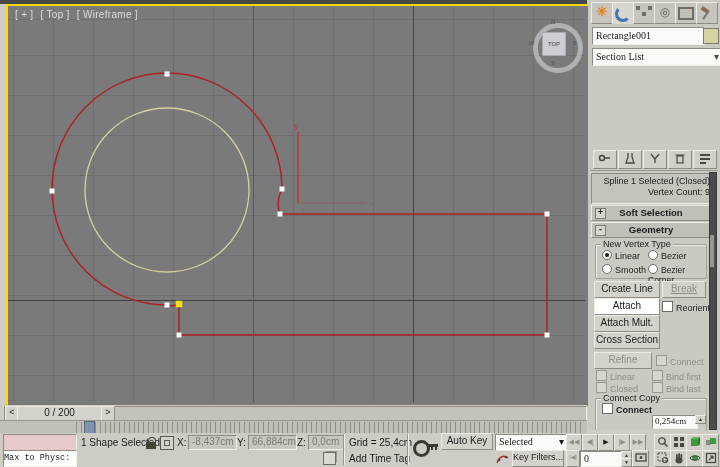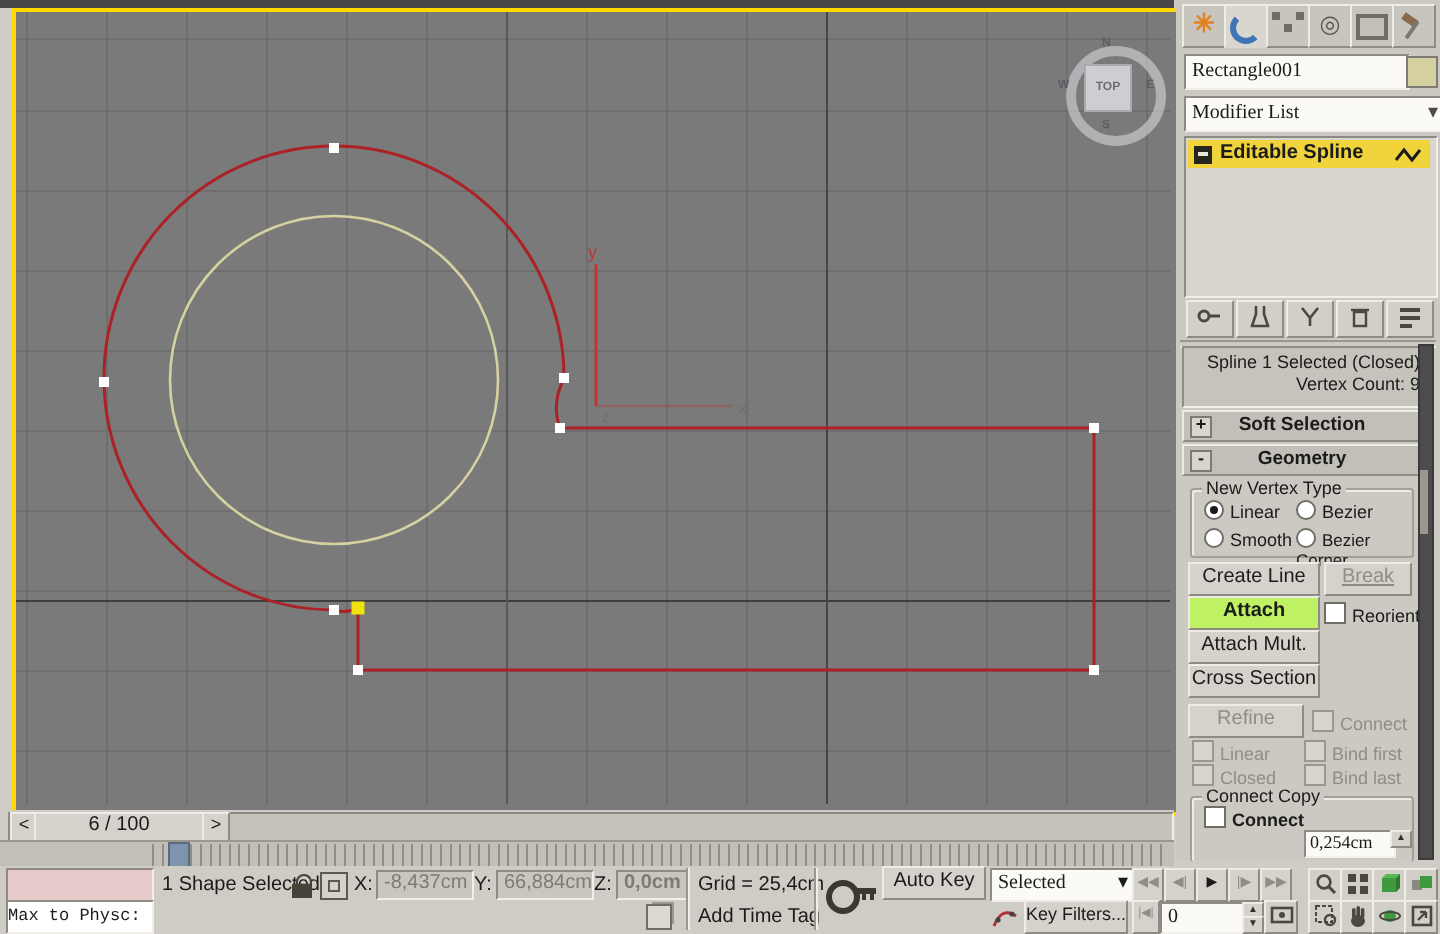--- a/index.html
+++ b/index.html
@@ -73,21 +73,21 @@
   .grp .legend{position:absolute;top:-6px;left:5px;background:#ccc9c2;padding:0 2px;font-size:9px;}
   .radio{display:inline-block;width:8px;height:8px;border-radius:50%;background:#fff;
          border:1px solid #6f6d66;vertical-align:-1px;margin-right:3px;}
   .radio.sel::after{content:"";display:block;width:4px;height:4px;border-radius:50%;background:#1b1b1b;margin:2px;}
   .cb{display:inline-block;width:9px;height:9px;background:#fff;border:1px solid #6f6d66;
       vertical-align:-1px;margin-right:3px;}
   .cb.dis{background:#d8d5ce;border-color:#9a978f;}
   .pbtn{position:absolute;height:15px;background:#d5d2cb;border:1px solid;
         border-color:#eeece6 #8d8b84 #8d8b84 #eeece6;text-align:center;line-height:13px;font-size:10px;}
   .pbtn.dis{color:#8f8d86;}
-  .pbtn.yellow{background:#bef264;font-weight:bold;}
+  .pbtn.yellow{background:#ffffff;}
   .dis-t{color:#8f8d86;}
   .small9{font-size:9px;}
   #pscroll{left:121px;top:172px;width:6px;height:256px;background:#4c4c4c;border:1px solid #3a3a3a;}
   #pscroll .thumb{position:absolute;left:0;top:62px;width:4px;height:32px;background:#9a978f;}
   
   #timerow{left:0;top:405px;width:587px;height:15px;background:#cfccc5;}
   #timegroove{position:absolute;left:4px;top:1px;width:581px;height:13px;background:#c5c2bb;
               border:1px solid;border-color:#8d8b84 #f1efe9 #f1efe9 #8d8b84;}
   .tsbtn{position:absolute;top:1px;width:12px;height:13px;background:#d5d2cb;border:1px solid;
          border-color:#eeece6 #8d8b84 #8d8b84 #eeece6;text-align:center;line-height:11px;font-size:9px;}
@@ -148,20 +148,25 @@
         <rect x="164.5" y="302.5" width="5" height="5" fill="#ffffff"></rect>
         <rect x="175.75" y="300.75" width="6.5" height="6.5" fill="#f2e20c"></rect>
         <rect x="176.5" y="332.5" width="5" height="5" fill="#ffffff"></rect>
         <rect x="544.5" y="332.5" width="5" height="5" fill="#ffffff"></rect>
         <rect x="544.5" y="211.5" width="5" height="5" fill="#ffffff"></rect>
         <rect x="277.5" y="211.5" width="5" height="5" fill="#ffffff"></rect>
         <rect x="279.5" y="186.5" width="5" height="5" fill="#ffffff"></rect>
       </g>
   </svg>
 
+  <div class="abs" id="vplabel">
+    <span>[ + ]</span>
+    <span>[ Top ]</span>
+    <span>[ Wireframe ]</span>
+  </div>
 
   <div class="abs" id="viewcube">
     <div id="vc-ring"></div>
     <span class="vc-letter" style="left:18px;top:-4px;">N</span>
     <span class="vc-letter" style="left:18px;top:37px;">S</span>
     <span class="vc-letter" style="left:40px;top:17px;">E</span>
     <span class="vc-letter" style="left:-4px;top:17px;">W</span>
     <div id="vc-face">TOP</div>
   </div>
 </div>
@@ -175,35 +180,24 @@
   <div class="tab" style="left:87px;"><span class="display"></span></div>
   <div class="tab" style="left:108px;">
       <span class="hammerhead"></span>
       <span class="hammerhandle"></span>
     </div>
 
   <div class="abs field" id="objname">Rectangle001</div>
   <div class="abs" id="objcolor"></div>
 
   <div class="abs field" id="modlist">
-    <span>Modifier List</span>
+    <span>Section List</span>
     <span class="arrow">▾</span>
   </div>
 
-  <div class="abs" id="stack">
-    <div id="stackrow">
-      <span class="modicon">
-          <i></i>
-        </span>
-      <span class="lbl">Editable Spline</span>
-      <svg width="15" height="9">
-        <polyline points="1,7 5,2 9,7 13,2" fill="none" stroke="#1b1b1b" stroke-width="1.5"></polyline>
-      </svg>
-    </div>
-  </div>
 
   <div class="stkbtn" style="left:5px;"><svg width="14" height="14">
         <circle cx="4" cy="7" r="2.5" fill="none" stroke="#4a483f" stroke-width="1.5"></circle>
         <line x1="7" y1="7" x2="12" y2="7" stroke="#4a483f" stroke-width="1.5"></line>
       </svg></div>
   <div class="stkbtn" style="left:30px;"><svg width="14" height="14">
         <path d="M5,2 L5,6 L3,12 L11,12 L9,6 L9,2" fill="none" stroke="#4a483f" stroke-width="1.3"></path>
       </svg></div>
   <div class="stkbtn" style="left:55px;"><svg width="14" height="14">
         <path d="M3,3 L7,8 M11,3 L7,8 L7,12" fill="none" stroke="#4a483f" stroke-width="1.3"></path>
@@ -265,21 +259,21 @@
   </div>
 
   <div class="abs" id="pscroll">
       <div class="thumb"></div>
     </div>
 </div>
 
 <div class="abs" id="timerow">
   <div id="timegroove"></div>
   <div class="tsbtn" style="left:5px;">&lt;</div>
-  <div id="tshandle">6 / 100</div>
+  <div id="tshandle">0 / 200</div>
   <div class="tsbtn" style="left:101px;">&gt;</div>
 </div>
 
 <div class="abs" id="trackbar">
   <div id="ticks"></div>
   <div id="tbmarker"></div>
 </div>
 
 <div class="abs" id="statusrow">
   <div id="listener-pink"></div>
@@ -290,21 +284,21 @@
   <span class="lockbody"></span>
   <span class="abstoggle">
       <i></i>
     </span>
 
   <span class="slabel" style="left:177px;">X:</span>
   <div class="coordbox" style="left:188px;width:44px;">-8,437cm</div>
   <span class="slabel" style="left:237px;">Y:</span>
   <div class="coordbox" style="left:248px;width:44px;">66,884cm</div>
   <span class="slabel" style="left:297px;">Z:</span>
-  <div class="coordbox" style="left:308px;width:32px;font-weight:bold;">0,0cm</div>
+  <div class="coordbox" style="left:308px;width:32px;">0,0cm</div>
 
   <span class="cubeicon"></span>
 
   <div class="vsep" style="left:343px;"></div>
   <span class="slabel" style="left:349px;">Grid = 25,4cm</span>
   <span class="slabel" style="left:349px;top:20px;">Add Time Tag</span>
 
   <div class="vsep" style="left:407px;"></div>
   <span class="keyring"></span>
   <span class="keyshaft"></span>

